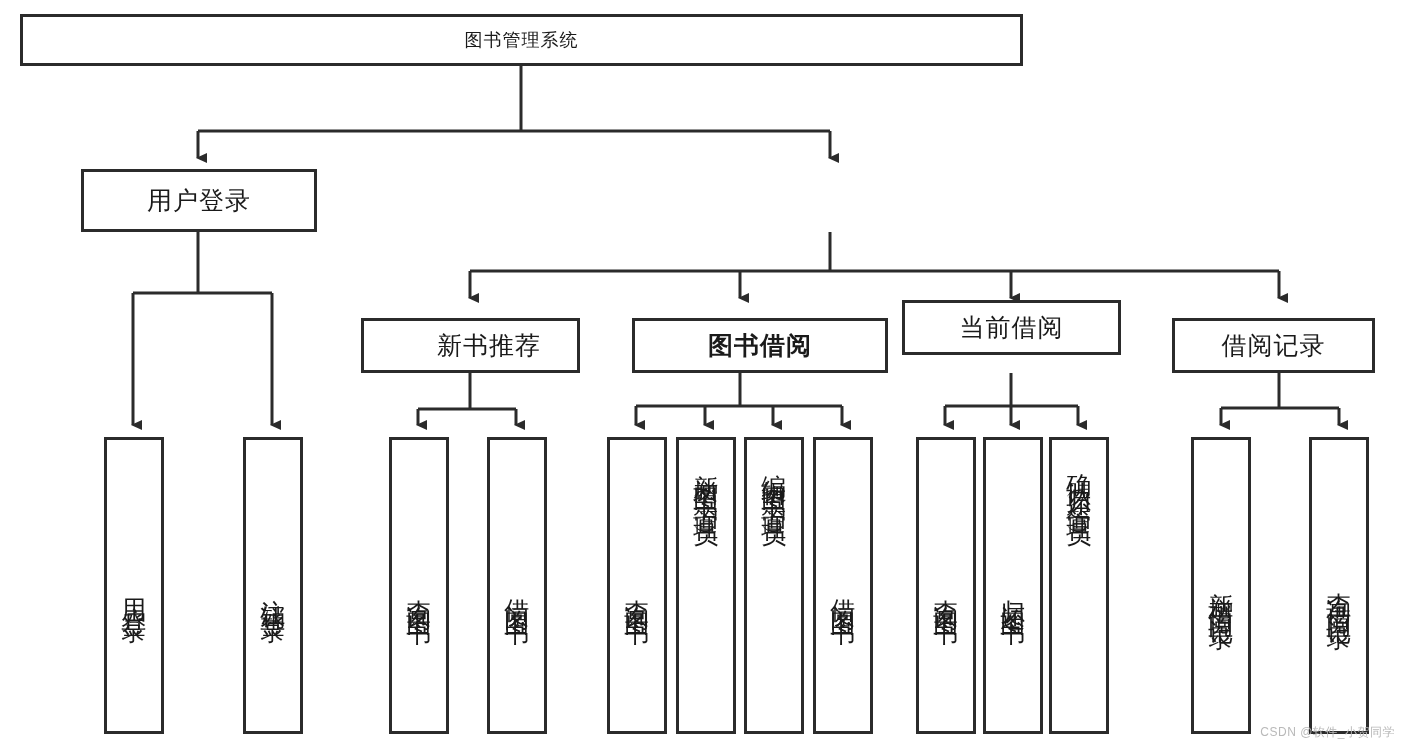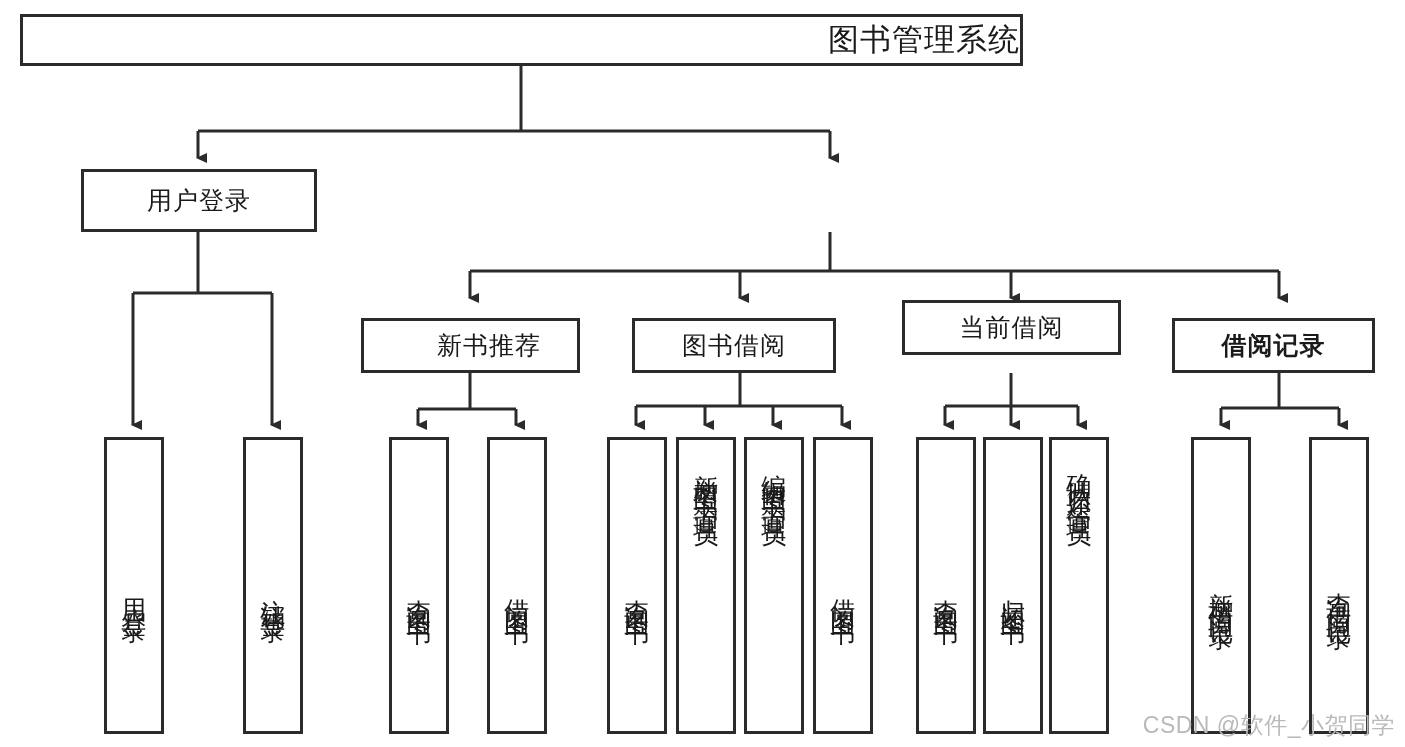--- a/index.html
+++ b/index.html
@@ -12,37 +12,37 @@
 
   .node{
     position:absolute;box-sizing:border-box;
     background:#ffffff;border:3px solid #2b2b2b;
     display:flex;align-items:center;justify-content:center;
     color:#1a1a1a;
   }
   .node.h{           
     font-size:25px;letter-spacing:1px;
   }
-  .node.root{font-size:31px;justify-content:flex-end;}
+  .node.root{font-size:18px;}
   .node.v{           
     align-items:flex-start;justify-content:center;
     padding-top:14px;
   }
   .vtext{
     writing-mode:vertical-rl;
     text-orientation:upright;
     font-size:25px;
     line-height:1.05;
     letter-spacing:7px;
     white-space:nowrap;
   }
   .vtext.center{align-self:center;}
   #watermark{
     position:absolute;right:10px;bottom:6px;
-    font-size:23px;color:#b9b9b9;
+    font-size:12px;color:#b9b9b9;
     letter-spacing:0.5px;white-space:nowrap;
     pointer-events:none;
   }
 </style>
 </head>
 <body>
 
 <div id="stage">
 
   <svg id="wires" viewBox="0 0 1405 747" xmlns="http://www.w3.org/2000/svg">
@@ -99,27 +99,27 @@
     <span>图书管理系统</span>
   </div>
 
   <div class="node h" style="left:81px;top:169px;width:236px;height:63px;">
     <span>用户登录</span>
   </div>
 
   <div class="node h" style="left:361px;top:318px;width:219px;height:55px;padding-left:37px;">
     <span>新书推荐</span>
   </div>
-  <div class="node h" style="left:632px;top:318px;width:204px;height:55px;">
+  <div class="node h" style="left:632px;top:318px;width:256px;height:55px;font-weight:bold;">
     <span>图书借阅</span>
   </div>
   <div class="node h" style="left:902px;top:300px;width:219px;height:55px;">
     <span>当前借阅</span>
   </div>
-  <div class="node h" style="left:1172px;top:318px;width:203px;height:55px;font-weight:bold;">
+  <div class="node h" style="left:1172px;top:318px;width:203px;height:55px;">
     <span>借阅记录</span>
   </div>
 
   <div class="node v" style="left:104px;top:437px;width:60px;height:297px;">
     <span class="vtext center">用户登录</span>
   </div>
   <div class="node v" style="left:243px;top:437px;width:60px;height:297px;">
     <span class="vtext center">注销登录</span>
   </div>
 

